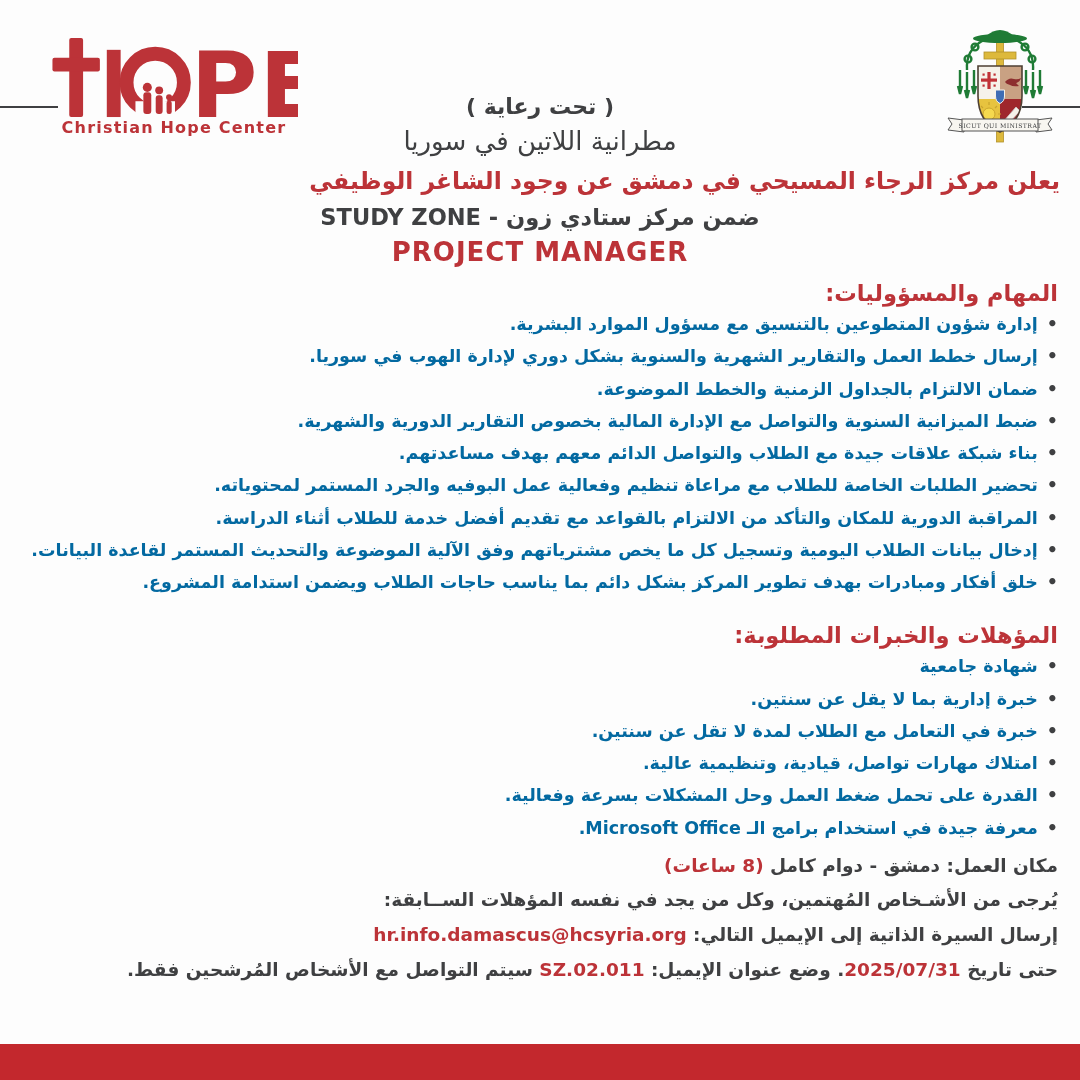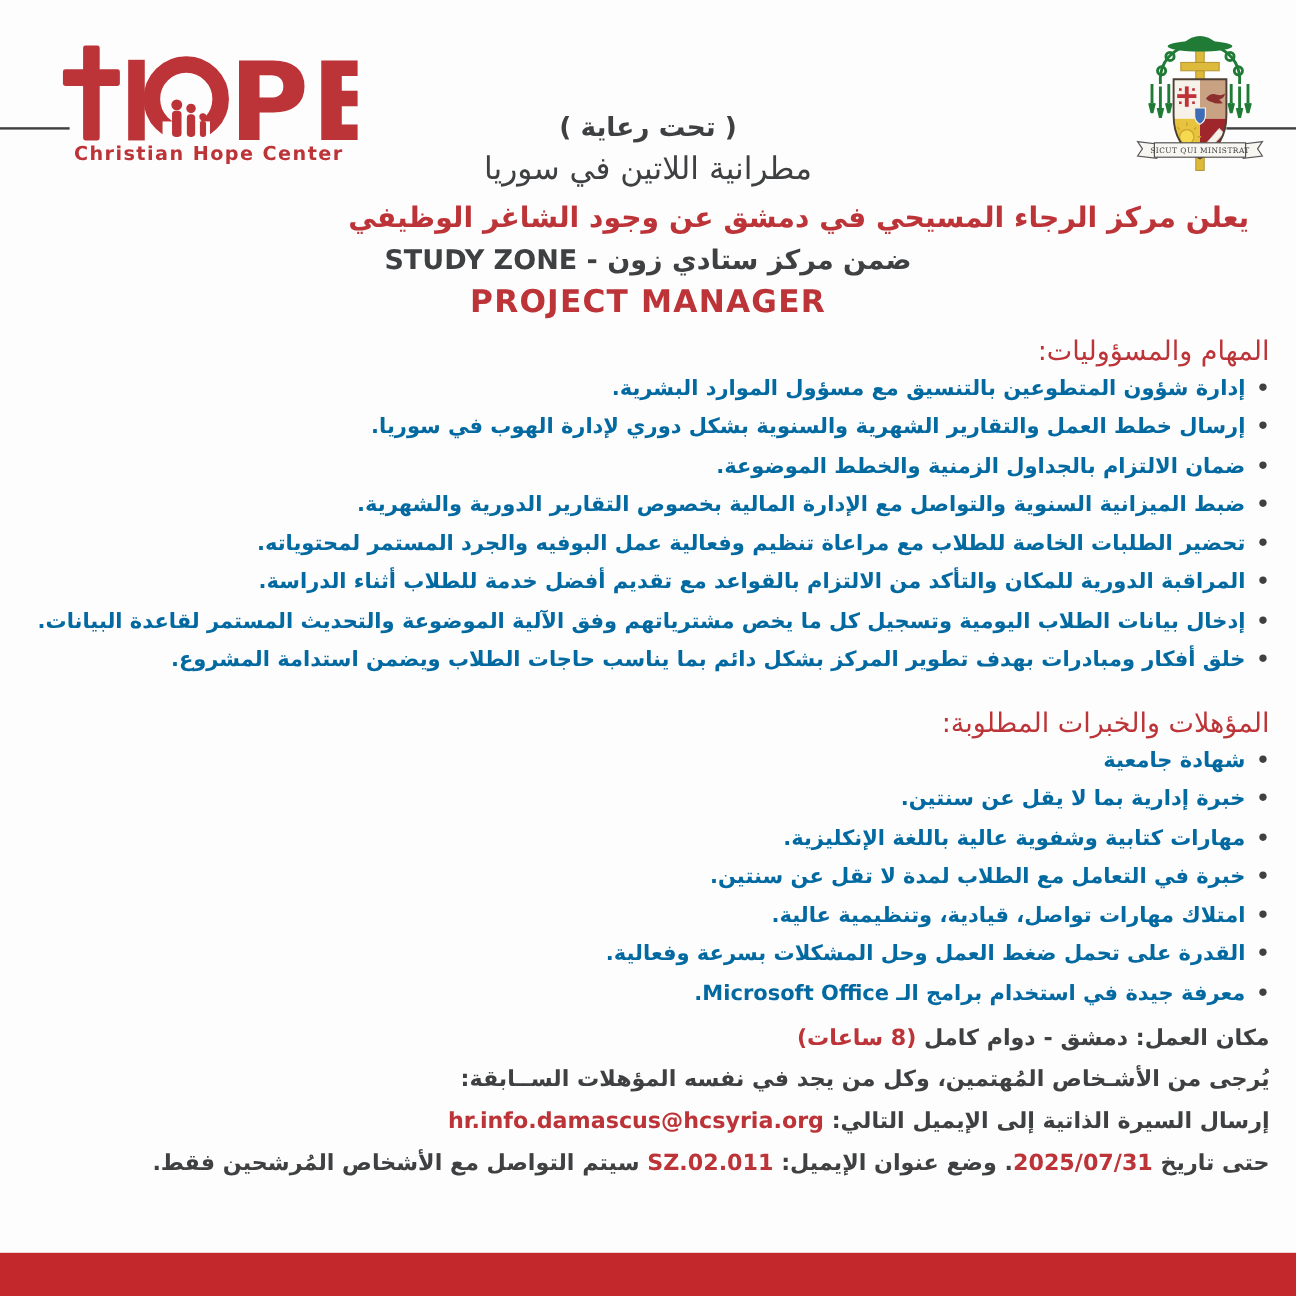--- a/index.html
+++ b/index.html
@@ -20,28 +20,28 @@
   }
   
   .crest{position:absolute;top:24px;right:20px;}
   
   .header{padding-top:94px;text-align:center;color:#3f4042;}
   .patronage-row{display:flex;align-items:center;justify-content:space-between;gap:10px;direction:rtl;}
   .patronage-line{width:58px;height:2px;background:#3f4042;}
   .patronage-text{font-size:22px;font-weight:bold;}
   .diocese{font-size:26px;font-weight:normal;margin-top:7px;direction:rtl;}
   .announcement{
-    direction:rtl;text-align:right;padding:0 39px;
+    direction:rtl;text-align:right;padding:0 20px;
     color:#bc3338;font-size:23.5px;font-weight:bold;margin-top:11px;
   }
   .zone{font-size:22.5px;font-weight:bold;margin-top:9px;direction:rtl;}
   .role{font-size:26px;font-weight:bold;color:#bc3338;letter-spacing:1px;margin-top:7px;}
   
   .section{padding:0 22px;direction:rtl;text-align:right;}
-  .section-title{color:#bc3338;font-size:22.5px;font-weight:normal;margin:13px 0 5px;}
+  .section-title{color:#bc3338;font-size:22.5px;font-weight:bold;margin:13px 0 5px;}
   .section-title.second{margin-top:27px;}
   ul.bullets{list-style:none;margin:0;padding:0;}
   ul.bullets li{
     font-size:17.5px;font-weight:bold;color:#0369a1;
     line-height:1.5;margin-bottom:6px;white-space:nowrap;
   }
   ul.bullets li::before{content:"•";margin-inline-end:9px;color:#3f4042;}
   
   .footer{
     padding:0 22px;direction:rtl;text-align:right;margin-top:10px;
@@ -169,33 +169,33 @@
     <div class="role">PROJECT MANAGER</div>
   </div>
 
   <div class="section">
     <div class="section-title">المهام والمسؤوليات:</div>
     <ul class="bullets">
       <li>إدارة شؤون المتطوعين بالتنسيق مع مسؤول الموارد البشرية.</li>
       <li>إرسال خطط العمل والتقارير الشهرية والسنوية بشكل دوري لإدارة الهوب في سوريا.</li>
       <li>ضمان الالتزام بالجداول الزمنية والخطط الموضوعة.</li>
       <li>ضبط الميزانية السنوية والتواصل مع الإدارة المالية بخصوص التقارير الدورية والشهرية.</li>
+      <li>بناء شبكة علاقات جيدة مع الطلاب والتواصل الدائم معهم بهدف مساعدتهم.</li>
       <li>تحضير الطلبات الخاصة للطلاب مع مراعاة تنظيم وفعالية عمل البوفيه والجرد المستمر لمحتوياته.</li>
       <li>المراقبة الدورية للمكان والتأكد من الالتزام بالقواعد مع تقديم أفضل خدمة للطلاب أثناء الدراسة.</li>
       <li>إدخال بيانات الطلاب اليومية وتسجيل كل ما يخص مشترياتهم وفق الآلية الموضوعة والتحديث المستمر لقاعدة البيانات.</li>
       <li>خلق أفكار ومبادرات بهدف تطوير المركز بشكل دائم بما يناسب حاجات الطلاب ويضمن استدامة المشروع.</li>
     </ul>
   </div>
 
   <div class="section">
     <div class="section-title second">المؤهلات والخبرات المطلوبة:</div>
     <ul class="bullets">
       <li>شهادة جامعية</li>
       <li>خبرة إدارية بما لا يقل عن سنتين.</li>
-      <li>مهارات كتابية وشفوية عالية باللغة الإنكليزية.</li>
       <li>خبرة في التعامل مع الطلاب لمدة لا تقل عن سنتين.</li>
       <li>امتلاك مهارات تواصل، قيادية، وتنظيمية عالية.</li>
       <li>القدرة على تحمل ضغط العمل وحل المشكلات بسرعة وفعالية.</li>
       <li>معرفة جيدة في استخدام برامج الـ Microsoft Office.</li>
     </ul>
   </div>
 
   <div class="footer">
     <p><span>مكان العمل: دمشق - دوام كامل </span><span class="hl">(8 ساعات)</span></p>
     <p>يُرجى من الأشـخاص المُهتمين، وكل من يجد في نفسه المؤهلات الســابقة:</p>

